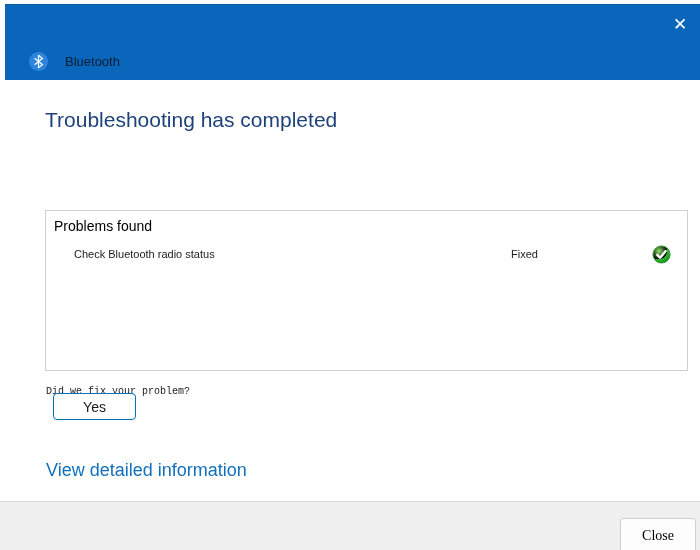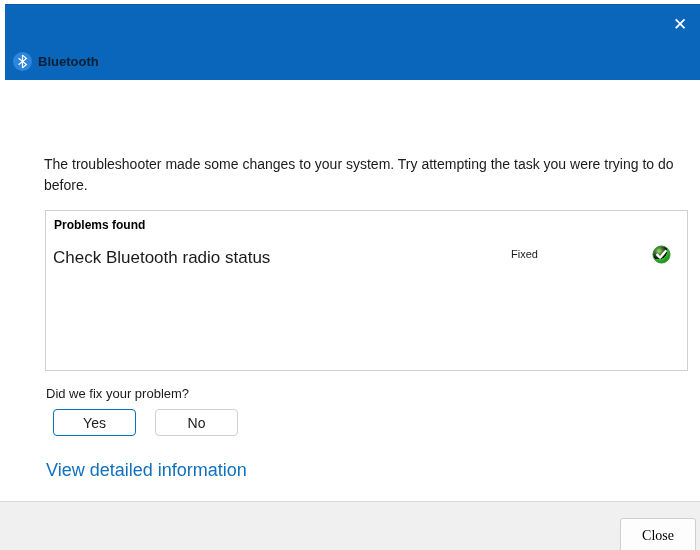--- a/index.html
+++ b/index.html
@@ -29,22 +29,22 @@
     border-top:1px solid var(--accent_dark,#0d5aa3);
   }
   .close-x{
     position:absolute;top:6px;right:7px;
     width:26px;height:26px;
     display:flex;align-items:center;justify-content:center;
     color:#ffffff;font-size:17px;line-height:1;
     cursor:default;font-weight:400;
   }
   .app-row{
-    position:absolute;left:8px;bottom:9px;
-    display:flex;align-items:center;gap:6px;font-weight:bold;
+    position:absolute;left:24px;bottom:9px;
+    display:flex;align-items:center;gap:17px;
   }
   .bt-badge{
     width:19px;height:19px;border-radius:50%;
     background:#2f85dc;
     display:flex;align-items:center;justify-content:center;
   }
   .app-name{
     color:var(--header_text,#0b1e33);
     font-size:13px;
   }
@@ -58,32 +58,32 @@
     position:absolute;left:44px;top:73px;width:640px;
     font-size:14px;line-height:21px;color:var(--text_dark,#1b1b1b);
   }
   .results-box{
     position:absolute;left:45px;top:129px;width:643px;height:161px;
     border:1px solid var(--border_gray,#d0d0d0);
     background:#ffffff;
   }
   .results-header{
     position:absolute;left:8px;top:7px;
-    font-size:12px;font-weight:bold;color:#000000;
+    font-size:14px;font-weight:normal;color:#000000;
   }
   .result-row{
     position:absolute;left:0;right:0;top:34px;height:22px;
   }
-  .result-name{position:absolute;left:7px;top:3px;font-size:17px;}
+  .result-name{position:absolute;left:28px;top:3px;font-size:11px;}
   .result-status{position:absolute;left:465px;top:3px;font-size:11px;}
   .result-icon{position:absolute;right:16px;top:0px;width:19px;height:19px;}
   .question{
-    position:absolute;left:46px;top:305px;font-size:13px;
+    position:absolute;left:46px;top:305px;font-size:10px;font-family:Liberation Mono, monospace;
   }
-  .btn-row{position:absolute;left:53px;top:328px;display:flex;gap:19px;}
+  .btn-row{position:absolute;left:53px;top:312px;display:flex;}
   .btn{
     width:83px;height:27px;
     background:#ffffff;
     border:1px solid var(--border_gray,#d0d0d0);
     border-radius:4px;
     font-family:"Liberation Sans", sans-serif;
     font-size:14px;color:var(--text_dark,#1b1b1b);
     display:flex;align-items:center;justify-content:center;
     padding:0;
   }
@@ -119,21 +119,21 @@
     <span class="bt-badge">
       <svg width="11" height="15" viewBox="0 0 12 16">
         <path d="M6 1 V15 M6 1 L10.3 4.7 L1.7 11.6 M6 15 L10.3 11.3 L1.7 4.4" stroke="#ffffff" stroke-width="1.3" fill="none"></path>
       </svg>
     </span>
     <span class="app-name">Bluetooth</span>
   </div>
 </div>
 
 <div class="content">
-  <div class="page-desc">The troubleshooter made some changes to your system. Try attempting the task you were trying to do before.</div>
+  <div class="page-title">Troubleshooting has completed</div>
 
   <div class="results-box">
     <div class="results-header">Problems found</div>
     <div class="result-row">
       <span class="result-name">Check Bluetooth radio status</span>
       <span class="result-status">Fixed</span>
       <span class="result-icon">
         <svg width="19" height="19" viewBox="0 0 20 20">
           <defs>
             <radialGradient id="gcheck" cx="35%" cy="30%" r="80%">
@@ -147,21 +147,20 @@
           <path d="M5.6 10.4 L8.5 13.4 L14.4 6.4" stroke="#ffffff" stroke-width="2.5" fill="none" stroke-linecap="round" stroke-linejoin="round"></path>
         </svg>
       </span>
     </div>
   </div>
 
   <div class="question">Did we fix your problem?</div>
 
   <div class="btn-row">
     <button class="btn primary">Yes</button>
-    <button class="btn">No</button>
   </div>
 
   <a class="detail-link">View detailed information</a>
 </div>
 
 <div class="footer">
   <button class="close-btn">Close</button>
 </div>
 
 </body></html>

